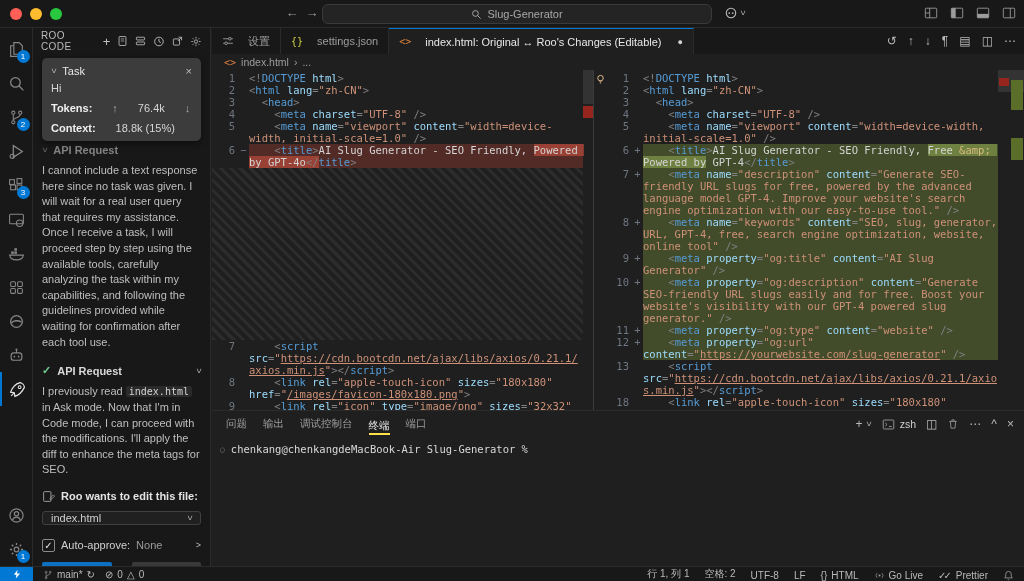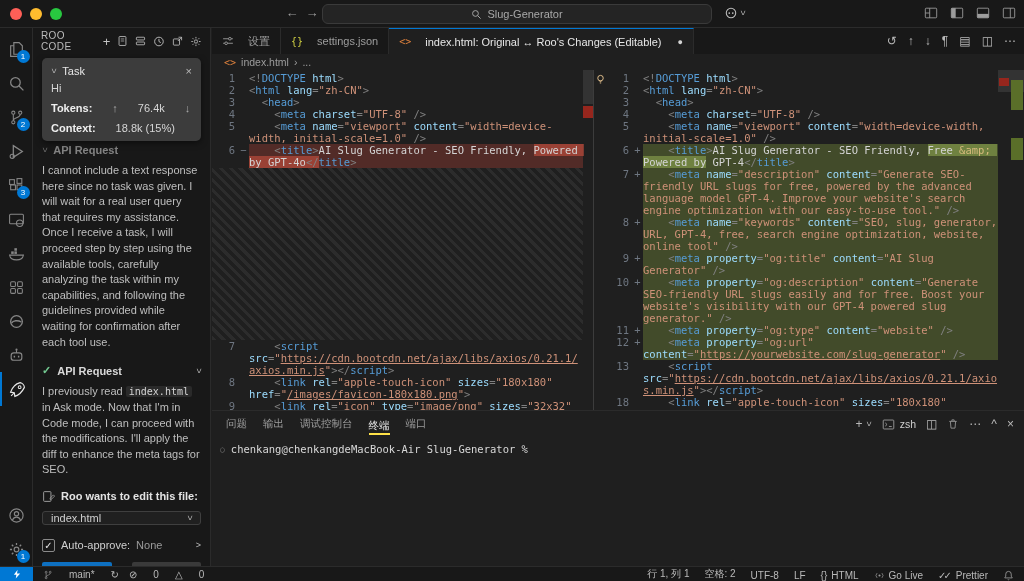--- a/index.html
+++ b/index.html
@@ -95,21 +95,21 @@
   .panel{height:156px;border-top:1px solid #2b2b2b;background:#1f1f1f;flex:none;position:relative}
   .pn-tabs{height:26px;display:flex;align-items:center;gap:16px;padding:0 14px;font-size:10.5px;color:#9d9d9d}
   .pn-tab.active{color:#e7e7e7;border-bottom:2px solid #fde047;padding-bottom:0;margin-bottom:-5px}
   .pn-actions{position:absolute;right:10px;top:0;height:26px;display:flex;align-items:center;gap:10px;color:#b9b9b9;font-size:12px}
   .pn-actions .zshlab{font-size:10.5px;color:#cfcfcf;margin-left:-5px}
   .term{padding:6px 6px 0 8px;font-family:"DejaVu Sans Mono",monospace;font-size:10.5px;color:#d8d8d8;display:flex;gap:6px;align-items:center}
   .term .circ{color:#777;font-size:8px}
   
   .statusbar{position:absolute;left:0;right:0;bottom:0;height:15px;background:#181818;border-top:1px solid #2b2b2b;display:flex;align-items:center;font-size:10px;color:#b9b9b9}
   .remote{width:33px;height:15px;background:#0078d4;color:#fff;display:flex;align-items:center;justify-content:center;flex:none}
-  .sb-grp{display:flex;align-items:flex-end;gap:16px;margin-left:10px}
+  .sb-grp{display:flex;align-items:flex-end;gap:4px;margin-left:10px}
   .sb-right{margin-left:auto;display:flex;align-items:flex-end;gap:15px;padding-right:10px}
   .sb-it{display:flex;align-items:center;gap:4px}
 </style>
 </head>
 <body>
 
 <div id="app">
 
   <div class="titlebar">
     <div class="lights">

